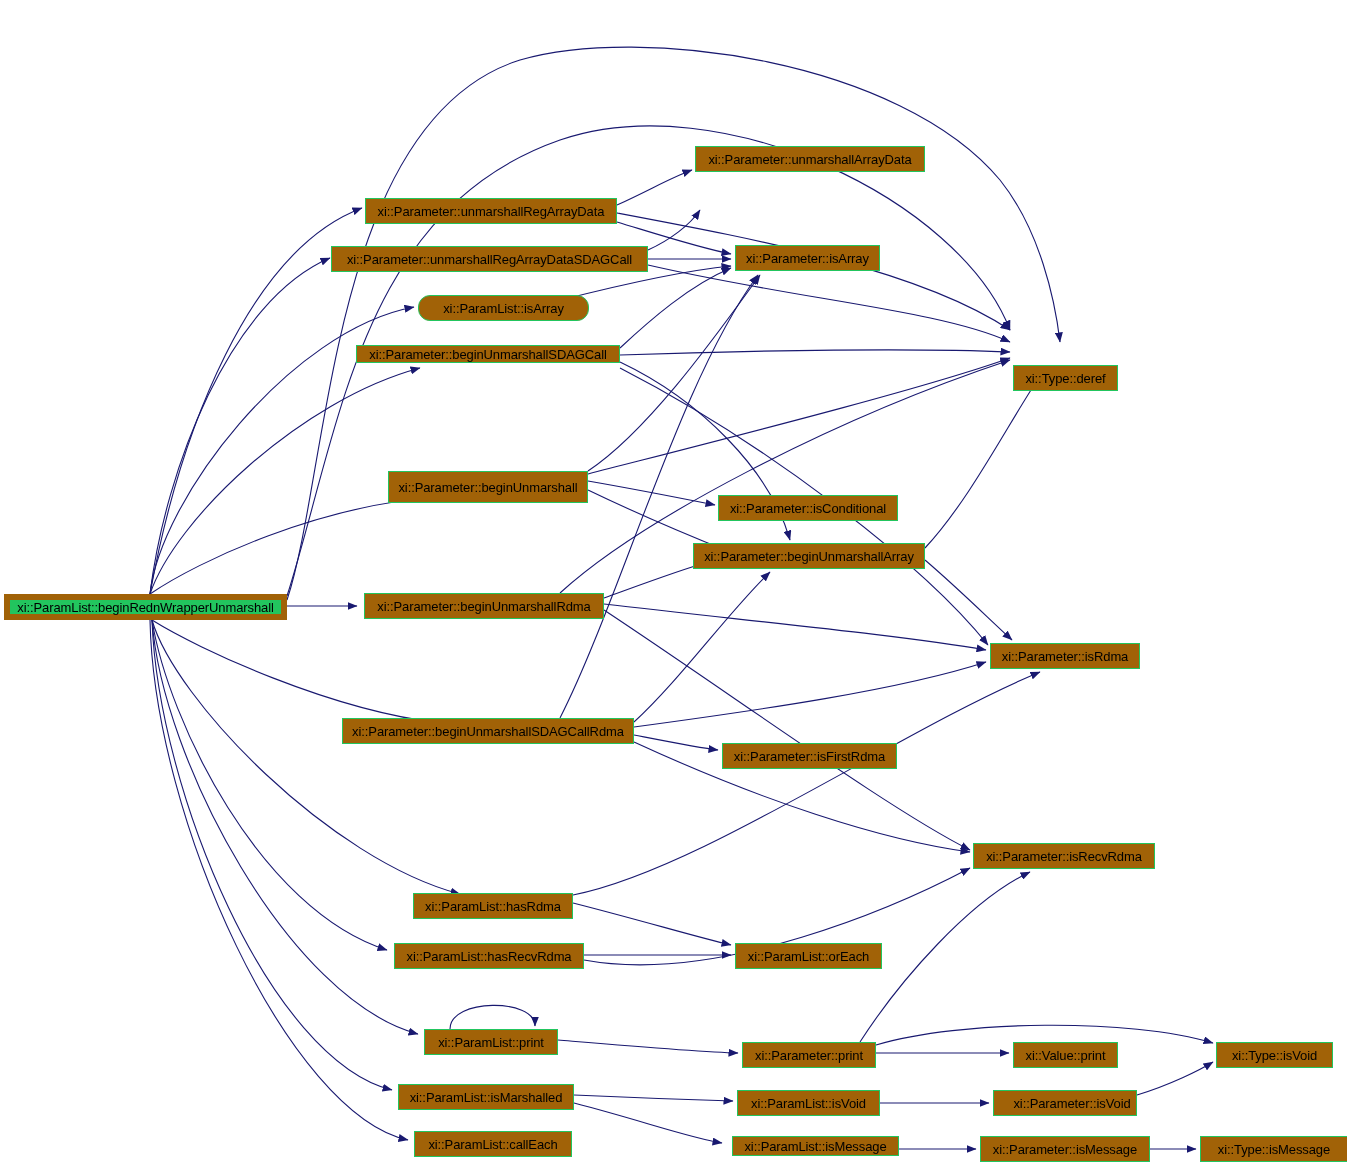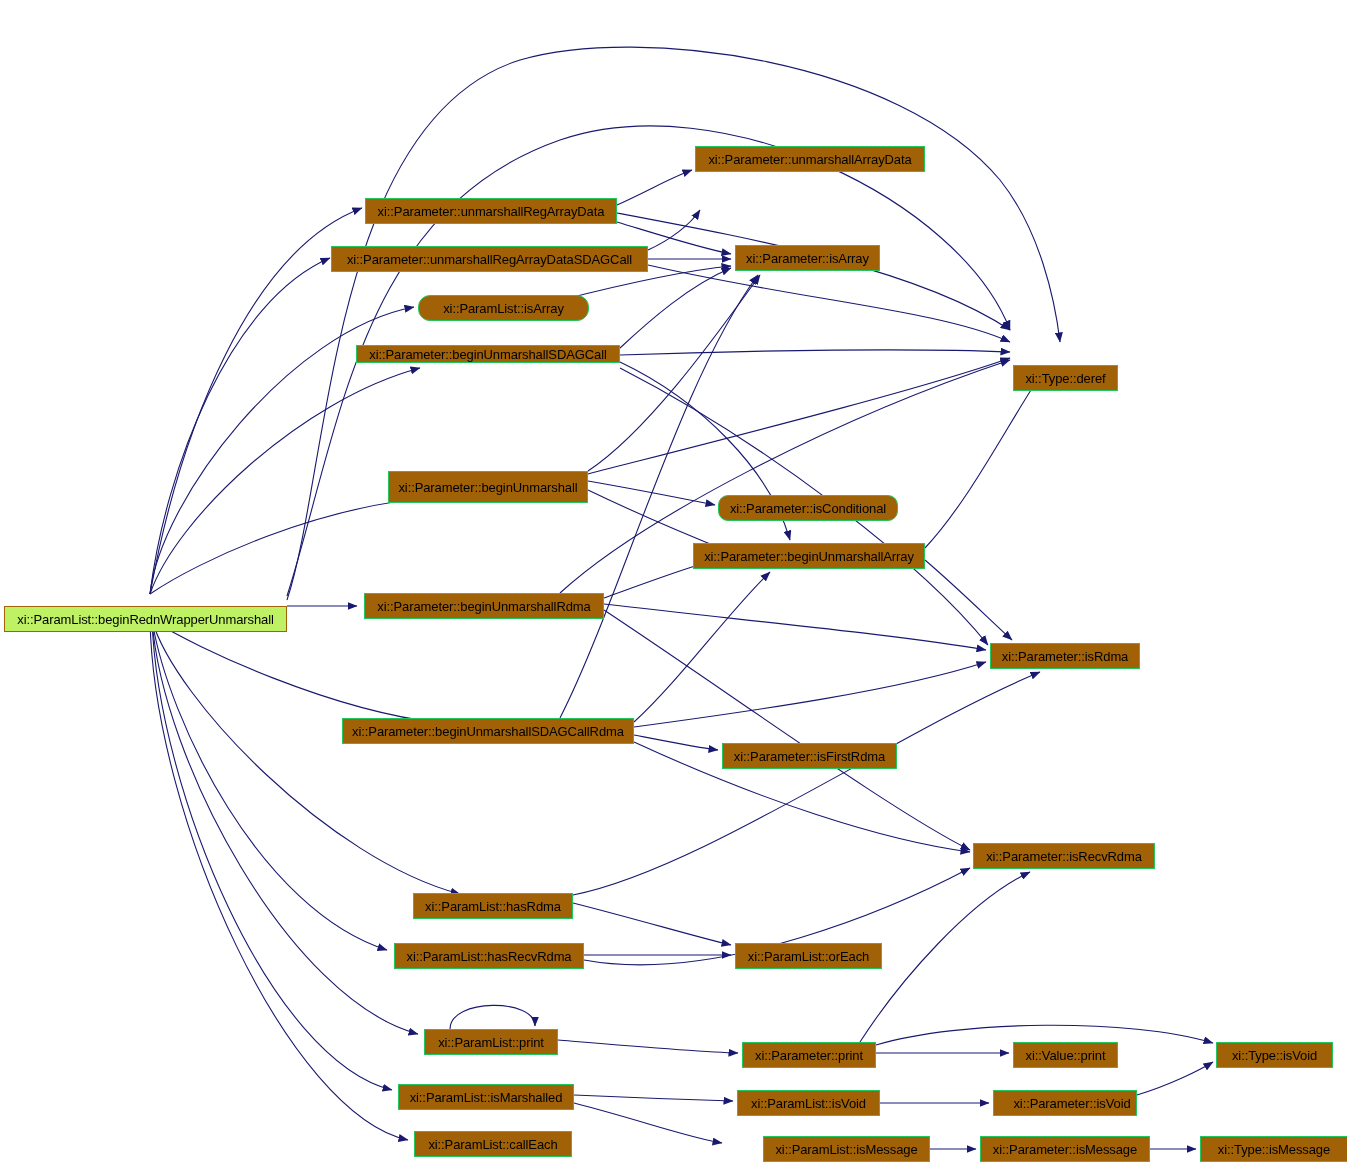--- a/index.html
+++ b/index.html
@@ -33,23 +33,22 @@
     color: #000000;
     font-size: 13px;
     line-height: 1;
     display: flex;
     align-items: center;
     justify-content: center;
     white-space: nowrap;
     letter-spacing: -0.1px;
   }
   .node.root {
-    background: #bef264;
-    border: 1px solid #a16207;
-    margin-top: 12px;
+    background: #22c55e;
+    border: 6px solid #a16207;
   }
   .node-label {
     display: block;
   }
 </style>
 </head>
 <body>
 
 <div id="graph-root">
 
@@ -139,21 +138,21 @@
       </div>
       <div class="node" style="left: 1013px; top: 345px; width: 105px; height: 26px; margin-top: 20px;">
         <span class="node-label">xi::Type::deref</span>
       </div>
       <div class="node" style="left: 356px; top: 345px; width: 264px; height: 18px;">
         <span class="node-label">xi::Parameter::beginUnmarshallSDAGCall</span>
       </div>
       <div class="node" style="left: 388px; top: 471px; width: 200px; height: 32px;">
         <span class="node-label">xi::Parameter::beginUnmarshall</span>
       </div>
-      <div class="node" style="left: 718px; top: 495px; width: 180px; height: 26px; border-radius: 10px;">
+      <div class="node" style="left: 718px; top: 495px; width: 180px; height: 26px;">
         <span class="node-label">xi::Parameter::isConditional</span>
       </div>
       <div class="node" style="left: 693px; top: 543px; width: 232px; height: 26px;">
         <span class="node-label">xi::Parameter::beginUnmarshallArray</span>
       </div>
       <div class="node" style="left: 364px; top: 593px; width: 240px; height: 26px;">
         <span class="node-label">xi::Parameter::beginUnmarshallRdma</span>
       </div>
       <div class="node" style="left: 990px; top: 643px; width: 150px; height: 26px;">
         <span class="node-label">xi::Parameter::isRdma</span>
@@ -193,21 +192,21 @@
       </div>
       <div class="node" style="left: 737px; top: 1090px; width: 143px; height: 26px;">
         <span class="node-label">xi::ParamList::isVoid</span>
       </div>
       <div class="node" style="left: 993px; top: 1090px; width: 144px; height: 26px; padding-left: 14px;">
         <span class="node-label">xi::Parameter::isVoid</span>
       </div>
       <div class="node" style="left: 414px; top: 1131px; width: 158px; height: 26px;">
         <span class="node-label">xi::ParamList::callEach</span>
       </div>
-      <div class="node" style="left: 763px; top: 1136px; width: 167px; height: 26px;">
+      <div class="node" style="left: 732px; top: 1136px; width: 167px; height: 20px;">
         <span class="node-label">xi::ParamList::isMessage</span>
       </div>
       <div class="node" style="left: 980px; top: 1136px; width: 170px; height: 26px;">
         <span class="node-label">xi::Parameter::isMessage</span>
       </div>
       <div class="node" style="left: 1200px; top: 1136px; width: 148px; height: 26px;">
         <span class="node-label">xi::Type::isMessage</span>
       </div>
     </div>
 

